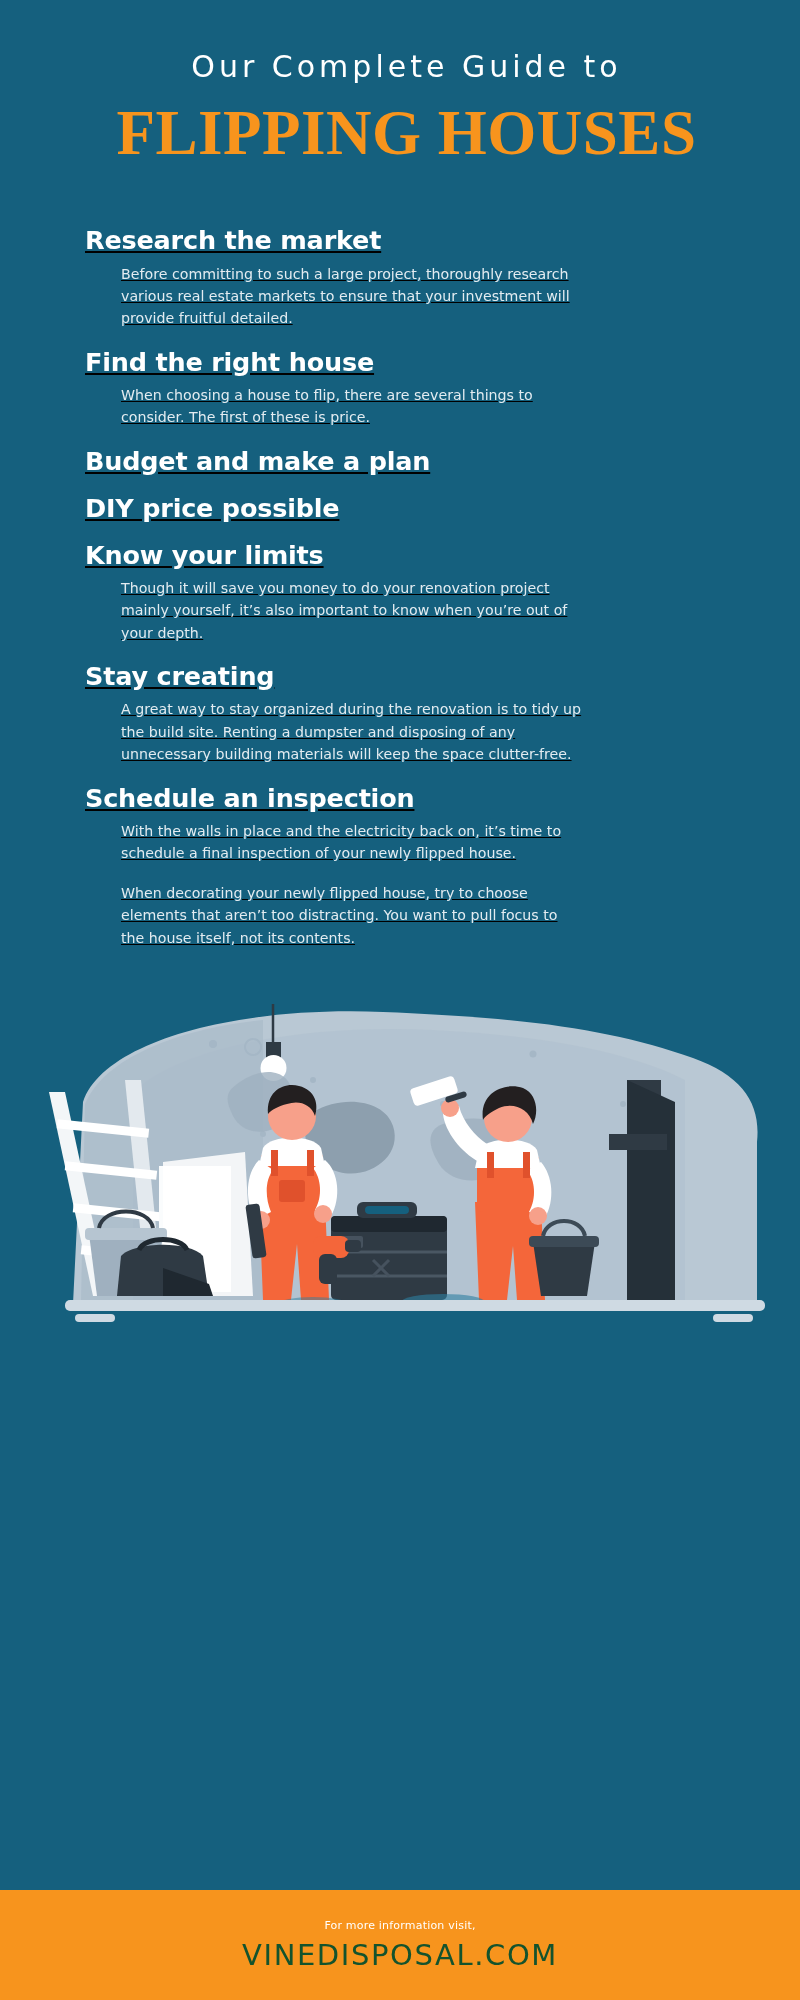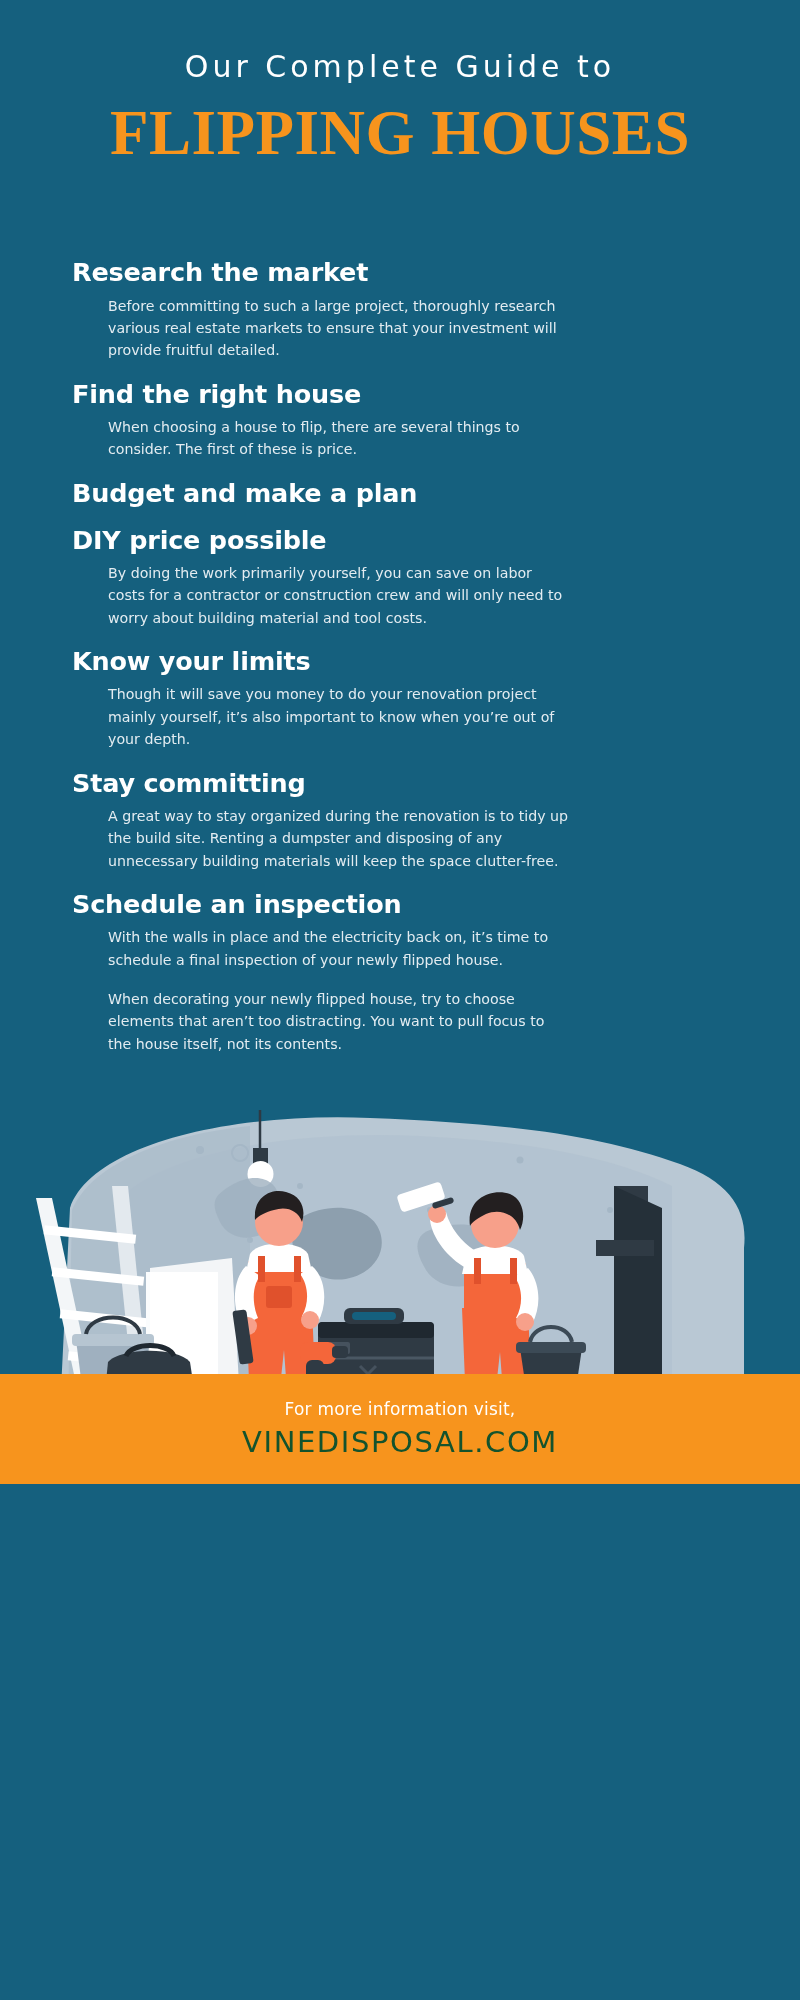--- a/index.html
+++ b/index.html
@@ -4,25 +4,26 @@
 <style>
   * { margin:0; padding:0; box-sizing:border-box; }
   html, body { width:800px; height:2000px; }
   body {
     font-family:"Liberation Sans", sans-serif;
     background:#15607e;
     overflow:hidden;
     position:relative;
   }
   .page {
-    width:800px; height:1484px;
+    width:800px; height:2000px;
     background:#15607e;
     position:relative;
     display:flex;
     flex-direction:column;
+    padding-left:13px;
   }
 
   
   .header {
     padding-top:50px;
     text-align:center;
   }
   .kicker {
     color:#ffffff;
     font-size:30px;
@@ -36,23 +37,24 @@
     font-size:63px;
     font-weight:bold;
     letter-spacing:0.5px;
     line-height:1.15;
     margin-top:14px;
     font-family:Liberation Serif, serif;
   }
 
   
   .steps {
-    margin-top:88px;
+    margin-top:56px;
     padding-left:72px;
     padding-right:48px;
+    text-decoration:underline;
   }
   .step { margin-bottom:17px; }
   .step-title {
     color:#ffffff;
     font-weight:bold;
     font-size:25.5px;
     letter-spacing:-0.2px;
     line-height:1.18;
     margin-bottom:7px;
     font-family:"DejaVu Sans", sans-serif;
@@ -84,21 +86,21 @@
     width:800px;
     height:110px;
     background:#f7941d;
     display:flex;
     flex-direction:column;
     align-items:center;
     justify-content:center;
   }
   .footer-lead {
     color:#ffffff;
-    font-size:17px;
+    font-size:11px;
     font-weight:400;
     letter-spacing:0.2px;
     font-family:"DejaVu Sans", sans-serif;
     margin-bottom:6px;
   }
   .footer-domain {
     color:#14532d;
     font-size:29px;
     font-weight:400;
     letter-spacing:1.6px;
@@ -126,30 +128,29 @@
       <div class="step-title">Find the right house</div>
       <div class="step-body">When choosing a house to flip, there are several things to consider. The first of these is price.</div>
     </div>
 
     <div class="step">
       <div class="step-title">Budget and make a plan</div>
     </div>
 
     <div class="step">
       <div class="step-title">DIY price possible</div>
-      <div class="step-body">By doing the work primarily yourself, you can save on labor costs for a contractor or construction crew and will only need to worry about building material and tool costs.</div>
     </div>
 
     <div class="step">
       <div class="step-title">Know your limits</div>
       <div class="step-body">Though it will save you money to do your renovation project mainly yourself, it’s also important to know when you’re out of your depth.</div>
     </div>
 
     <div class="step">
-      <div class="step-title">Stay committing</div>
+      <div class="step-title">Stay creating</div>
       <div class="step-body">A great way to stay organized during the renovation is to tidy up the build site. Renting a dumpster and disposing of any unnecessary building materials will keep the space clutter-free.</div>
     </div>
 
     <div class="step">
       <div class="step-title">Schedule an inspection</div>
       <div class="step-body">With the walls in place and the electricity back on, it’s time to schedule a final inspection of your newly flipped house.</div>
     </div>
 
     <div class="step">
       <div class="step-body">When decorating your newly flipped house, try to choose elements that aren’t too distracting. You want to pull focus to the house itself, not its contents.</div>

